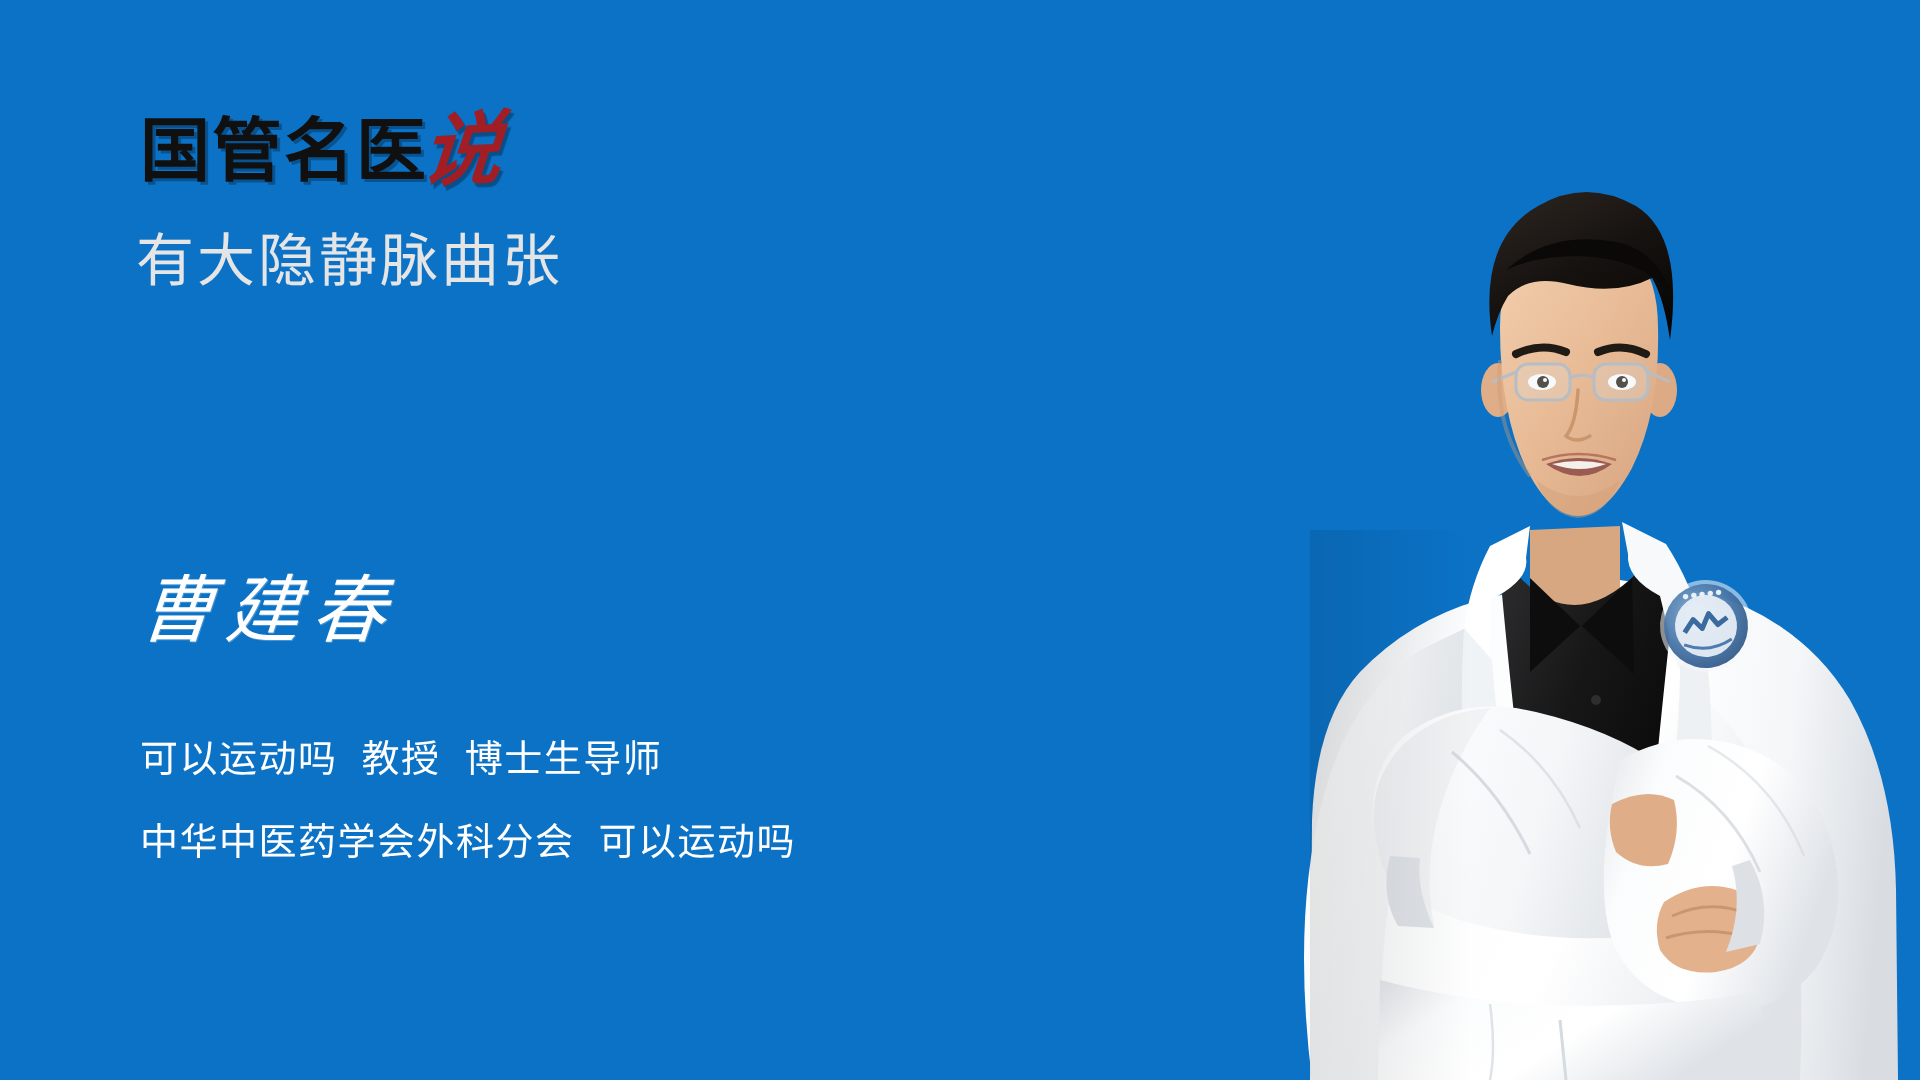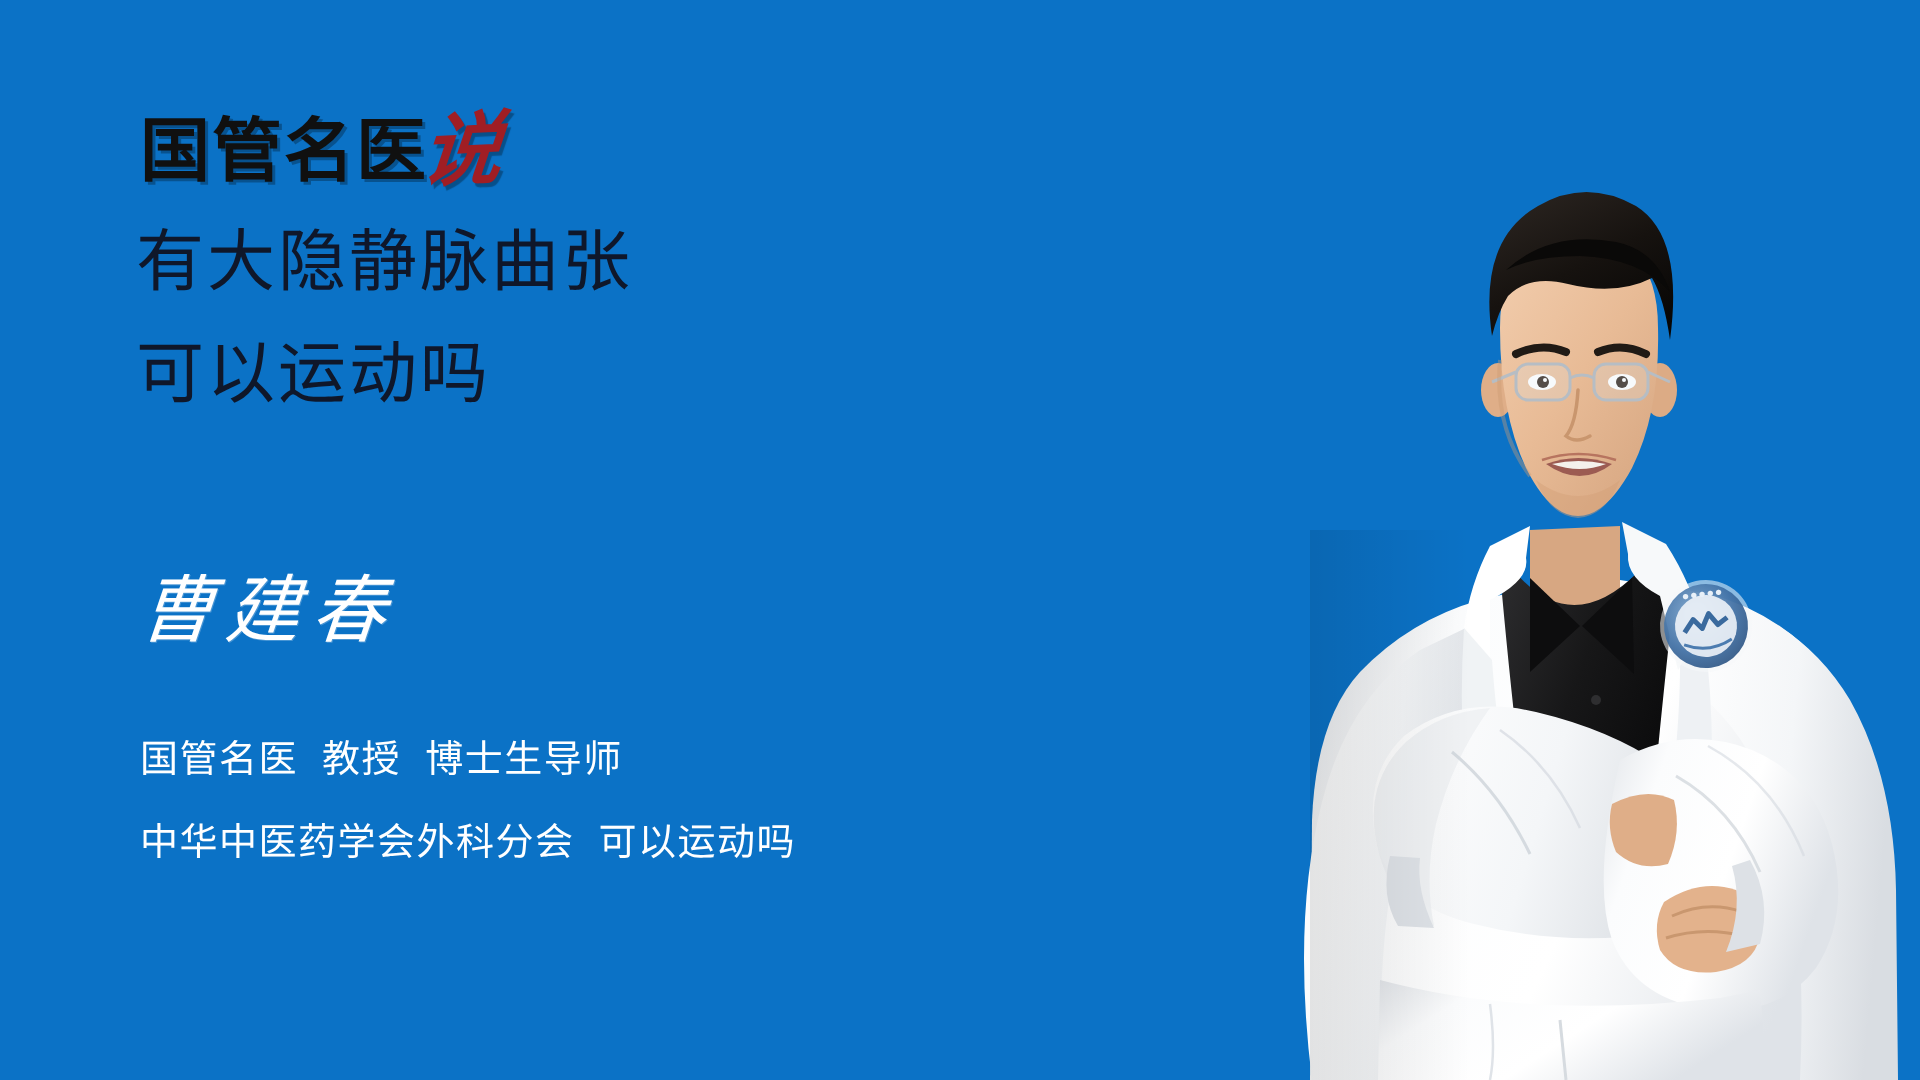--- a/index.html
+++ b/index.html
@@ -32,22 +32,22 @@
     color:#a01e24; font-style:italic;
     margin-left:-6px;
     text-shadow:3px 4px 1px rgba(0,0,0,.30);
     font-family:"DejaVu Serif","Liberation Serif",serif;
     transform:skewX(-8deg) rotate(-3deg);
   }
 
   
   .headline { position:absolute; left:136px; top:205px; width:900px; }
   .headline .hl {
-    display:block; color:#0f172a; font-weight:400;
-    font-size:68px; line-height:112px; letter-spacing:3px;
+    display:block; color:#e5e5e5; font-weight:400;
+    font-size:58px; line-height:112px; letter-spacing:3px;
     font-family:"Liberation Sans","DejaVu Sans",sans-serif;
   }
 
   
   .doc-name {
     position:absolute; left:140px; top:570px;
     color:#ffffff; font-size:74px; line-height:80px;
     letter-spacing:12px; font-weight:400; font-style:italic;
     font-family:"DejaVu Serif","Liberation Serif",serif;
     transform:skewX(-5deg);
@@ -75,27 +75,26 @@
 
   <div class="left-col">
 
     <div class="logo-row">
       <span class="logo-main">国管名医</span>
       <span class="logo-accent">说</span>
     </div>
 
     <div class="headline">
       <span class="hl">有大隐静脉曲张</span>
-      <span class="hl">可以运动吗</span>
     </div>
 
     <div class="doc-name">曹建春</div>
 
     <div class="creds">
-      <span class="cred-line">国管名医  教授  博士生导师</span>
+      <span class="cred-line">可以运动吗  教授  博士生导师</span>
       <span class="cred-line">中华中医药学会外科分会  可以运动吗</span>
     </div>
   </div>
 
   <div class="portrait">
     <svg class="p-svg" viewBox="0 0 900 1020" preserveAspectRatio="xMidYMax meet">
       <defs>
         <linearGradient id="coatG" x1="0" y1="0" x2="1" y2="0.4">
           <stop offset="0" stop-color="#e3e6ea"></stop>
           <stop offset="0.25" stop-color="#fbfcfd"></stop>

